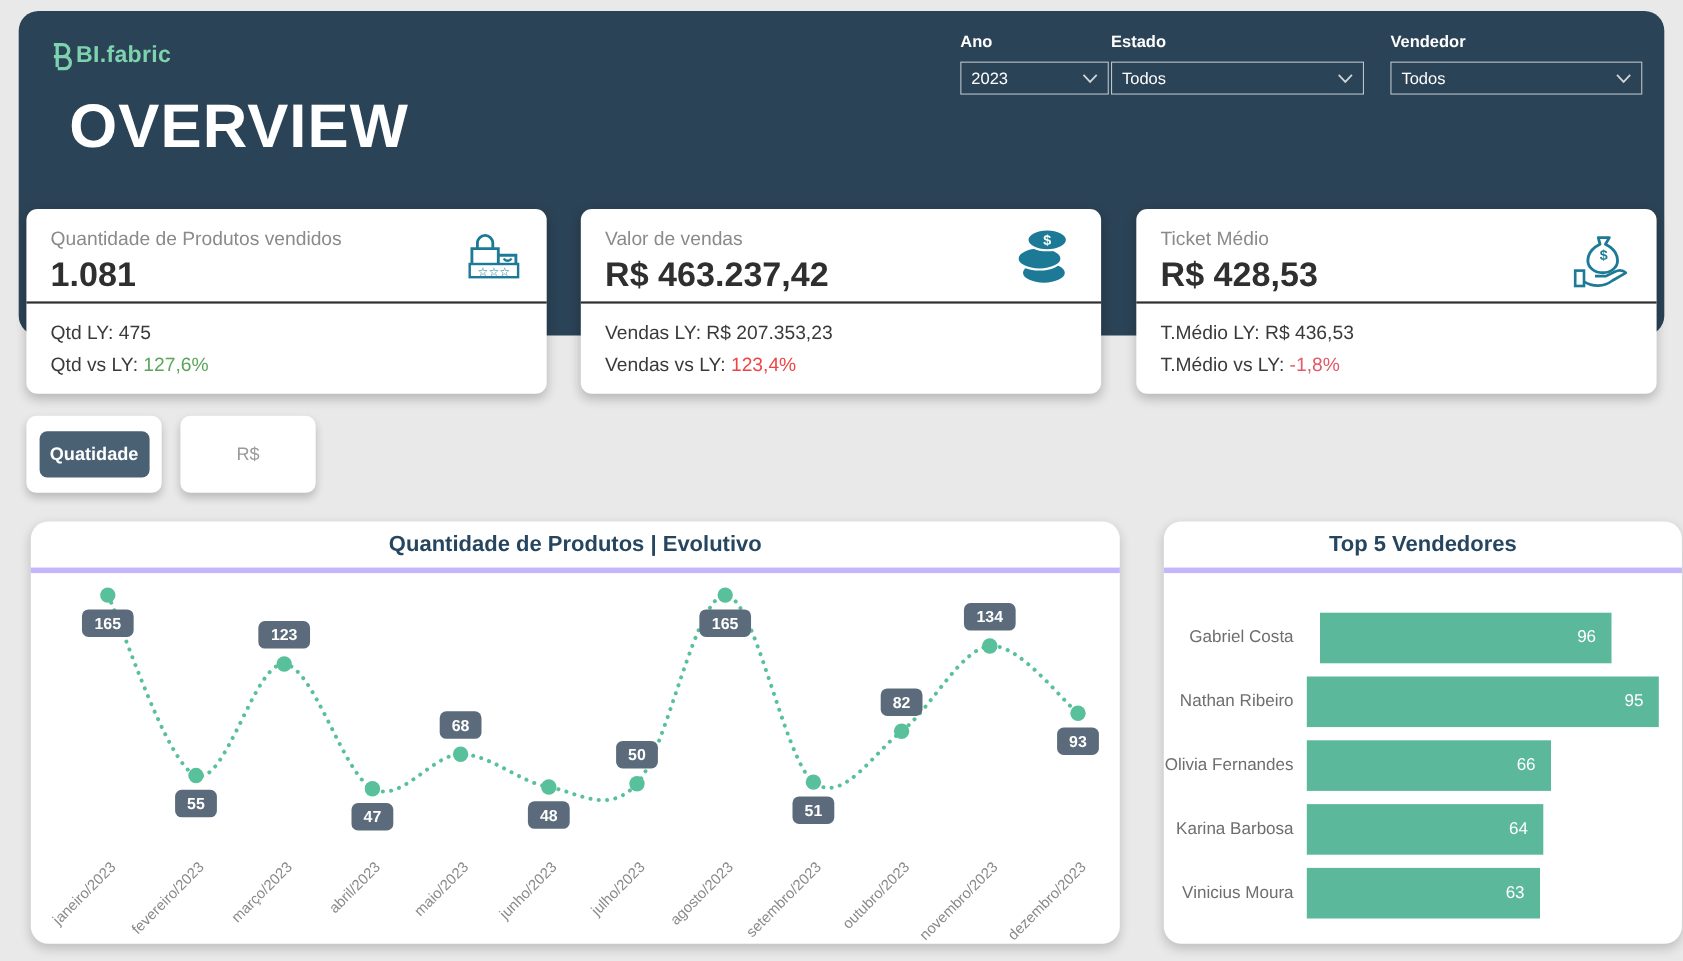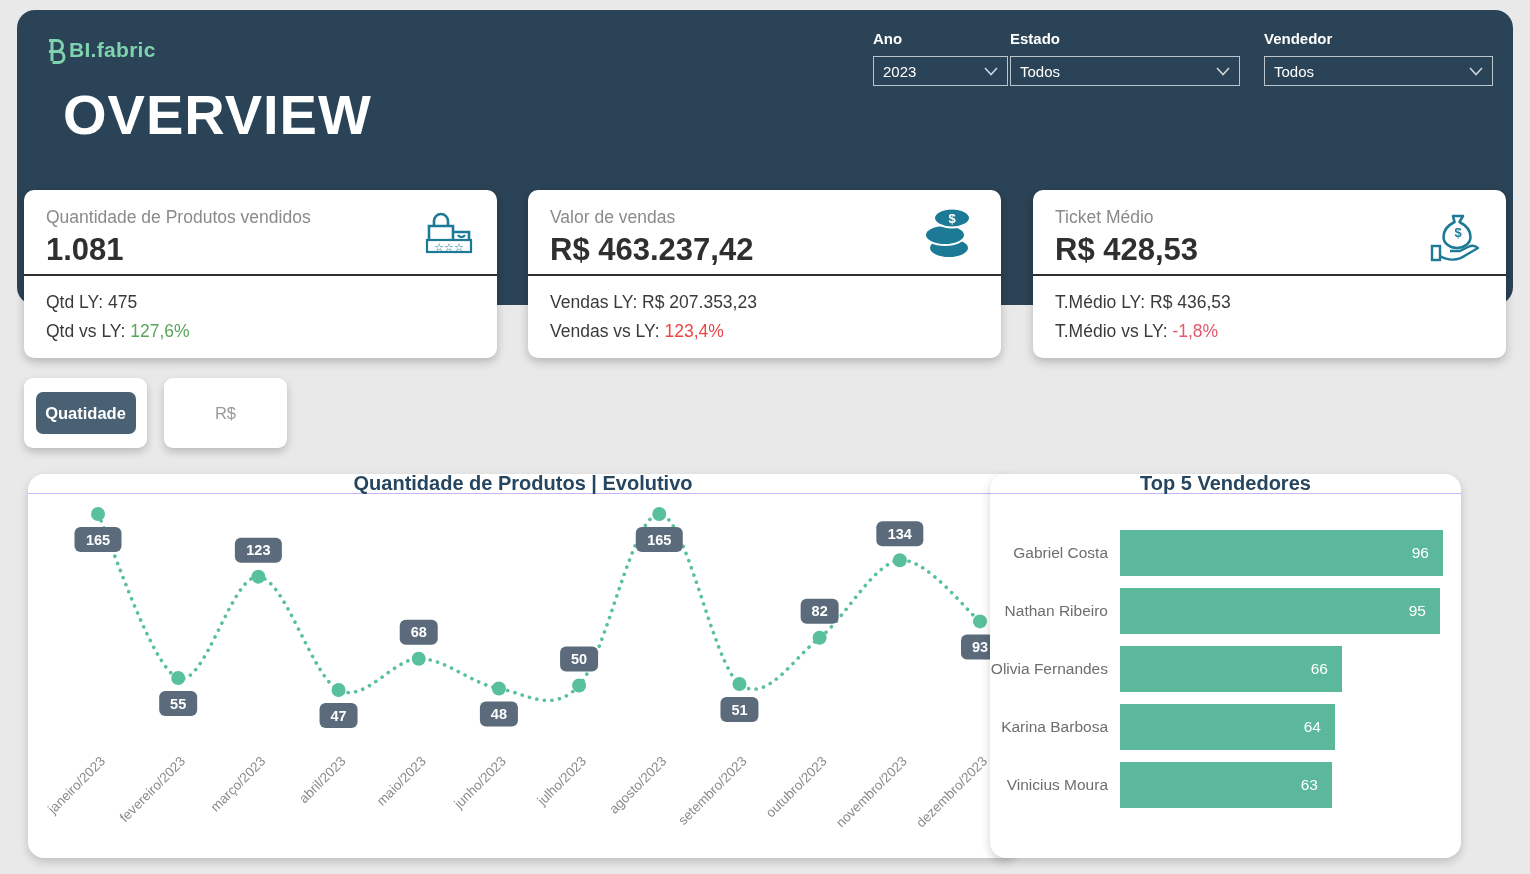--- a/index.html
+++ b/index.html
@@ -32,22 +32,22 @@
 
   
   .toggle-card { position:absolute; top:378px; width:123px; height:70px; background:#ffffff; border-radius:9px; box-shadow:0 4px 8px rgba(0,0,0,0.2); display:flex; align-items:center; justify-content:center; cursor:pointer; }
   .tc-1 { left:24px; } .tc-2 { left:164px; }
   .toggle-inner { width:100px; height:42px; background:#4a6173; border-radius:7px; display:flex; align-items:center; justify-content:center; color:#ffffff; font-size:16.5px; font-weight:bold; }
   .toggle-plain { color:#9a9a9a; font-size:16.5px; }
 
   
   .chart-card { position:absolute; top:474px; height:384px; background:#ffffff; border-radius:16px; box-shadow:0 4px 10px rgba(0,0,0,0.18); }
   .cc-line { left:28px; width:990px; }
-  .cc-bar { left:990px; width:471px; }
-  .chart-title { height:20px; display:flex; align-items:center; justify-content:center; font-size:20px; font-weight:bold; color:#264660; border-bottom:1px solid #c4b5fd; }
+  .cc-bar { left:1058px; width:471px; }
+  .chart-title { height:47px; display:flex; align-items:center; justify-content:center; font-size:20px; font-weight:bold; color:#264660; border-bottom:5px solid #c4b5fd; }
 
   
   .bar-rows { padding:36px 4px 0 0; }
   .bar-row { display:flex; align-items:center; height:46px; margin-bottom:12px; }
   .bar-label { width:118px; margin-right:12px; text-align:right; font-size:15.5px; color:#6e6e6e; }
   .bar { height:46px; display:flex; align-items:center; justify-content:flex-end; }
   .bar-value { color:#ffffff; font-size:15.5px; padding-right:14px; }
 
   svg text { font-family:"Liberation Sans", sans-serif; }
 </style>
@@ -198,21 +198,21 @@
         <text x="952" y="157.88983050847457" text-anchor="middle" fill="#ffffff" font-size="14.5" font-weight="bold">93</text>
         <text x="960" y="268" text-anchor="end" fill="#8a8a8a" font-size="13.5" transform="rotate(-45 960 268)">dezembro/2023</text>
       </svg>
   </div>
 
   <div class="chart-card cc-bar">
     <div class="chart-title">Top 5 Vendedores</div>
     <div class="bar-rows" id="top5-rows">
         <div class="bar-row">
           <div class="bar-label">Gabriel Costa</div>
-          <div class="bar" style="width: 323px; background: rgb(91, 184, 155);">
+          <div class="bar" style="width: 265px; background: rgb(91, 184, 155); margin-left: 12px;">
             <span class="bar-value">96</span>
           </div>
         </div>
         <div class="bar-row">
           <div class="bar-label">Nathan Ribeiro</div>
           <div class="bar" style="width: 320px; background: rgb(91, 184, 155);">
             <span class="bar-value">95</span>
           </div>
         </div>
         <div class="bar-row">

